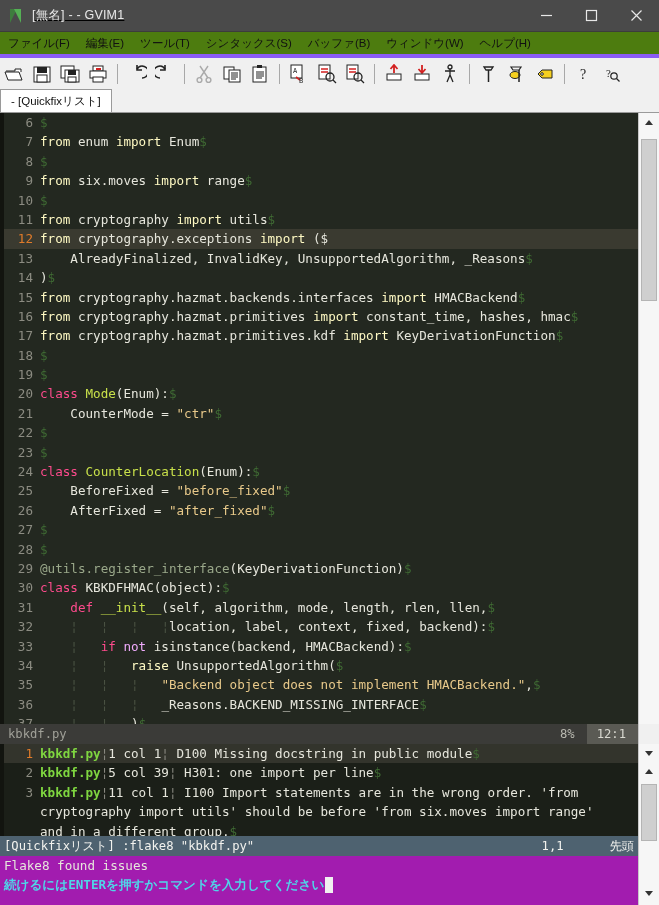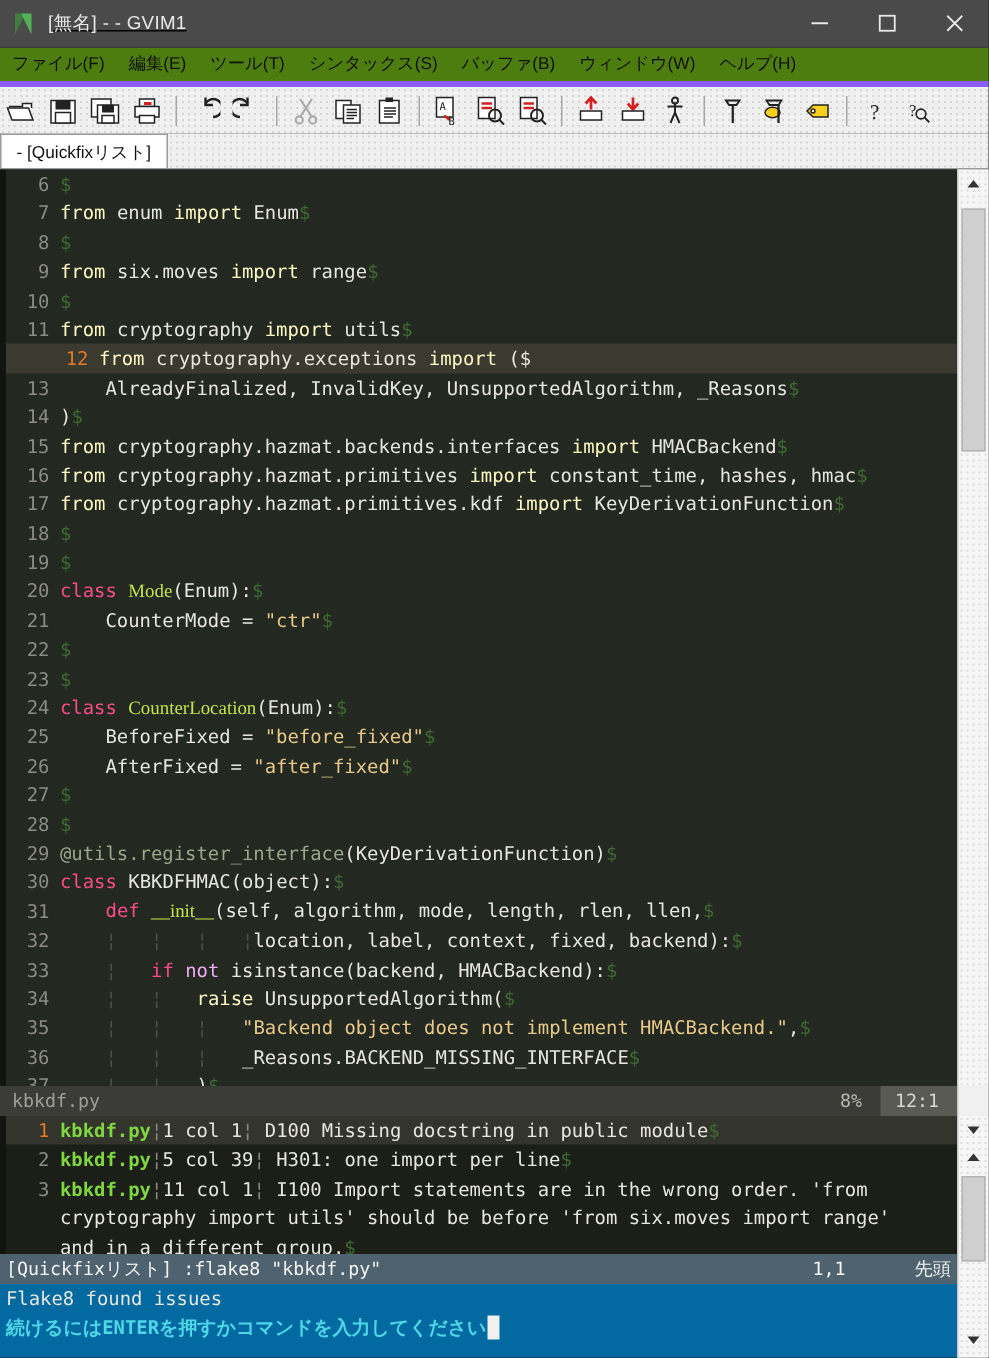--- a/index.html
+++ b/index.html
@@ -48,29 +48,29 @@
 
   .vimtext{font-family:"DejaVu Sans Mono","Liberation Mono",monospace;
            font-size:12.6px;line-height:19.4px;white-space:pre;}
 
   
   .codewin{flex:none;height:611px;background:#232820;position:relative;overflow:hidden;}
   .codewin::before{content:"";position:absolute;left:0;top:0;bottom:0;width:4px;background:#12140f;}
   .cline{display:flex;height:19.4px;align-items:center;}
   .cline.cur{background:#3a3a30;}
   .lnum{width:33px;text-align:right;padding-right:7px;color:#8c8c82;flex:none;}
-  .cline.cur .lnum{color:#e07b2a;margin-left:26px;}
+  .cline.cur .lnum{color:#e07b2a;}
   .ctext{flex:1;min-width:0;overflow:hidden;}
 
   
   .kw{color:#ff4b8d;}      
   .kw2{color:#fef9c3;}     
   .op{color:#f0abfc;}      
   .id{color:#e6e6dc;}      
-  .cls{color:#c8e04a;font-family:Liberation Serif, serif;}     
+  .cls{color:#c8e04a;}     
   .str{color:#e8c98a;}     
   .eol{color:#3f6a33;}     
   .dec{color:#9aa88a;}     
   .ig{color:#4a5243;}      
 
   
   .statusline{height:20px;background:#3b3b38;display:flex;align-items:center;flex:none;
               font-family:"DejaVu Sans Mono","Liberation Mono",monospace;font-size:12.2px;}
   .sl-name{color:#a0a098;padding-left:8px;}
   .sl-fill{flex:1;}
@@ -93,21 +93,21 @@
   
   .statusline2{height:20px;background:#4e6270;display:flex;align-items:center;flex:none;
                font-family:"DejaVu Sans Mono","Liberation Mono",monospace;font-size:12.2px;
                color:#f2f2ee;}
   .sl2-left{padding-left:4px;white-space:nowrap;}
   .sl2-fill{flex:1;}
   .sl2-pos{padding-right:46px;}
   .sl2-end{padding-right:4px;}
 
   
-  .msgarea{flex:1;background:#0369a1;padding-left:4px;overflow:hidden;min-height:0;}
+  .msgarea{flex:1;background:#a21caf;padding-left:4px;overflow:hidden;min-height:0;}
   .msgline{height:19.4px;color:#e6e6dc;display:flex;align-items:center;}
   .msgline.cyan{color:#4fd6e8;font-weight:bold;}
   .cursorblk{display:inline-block;width:8px;height:16px;background:#f0f0f0;
              vertical-align:-3px;margin-left:1px;}
 
   
   .sbcol{width:21px;flex:none;display:flex;flex-direction:column;background:#f0f0f0;}
   .sb{position:relative;background:#f6f6f6;
       background-image:radial-gradient(#dcdcdc .5px, transparent .5px);background-size:4px 4px;
       border-left:1px solid #c8c8c8;}

